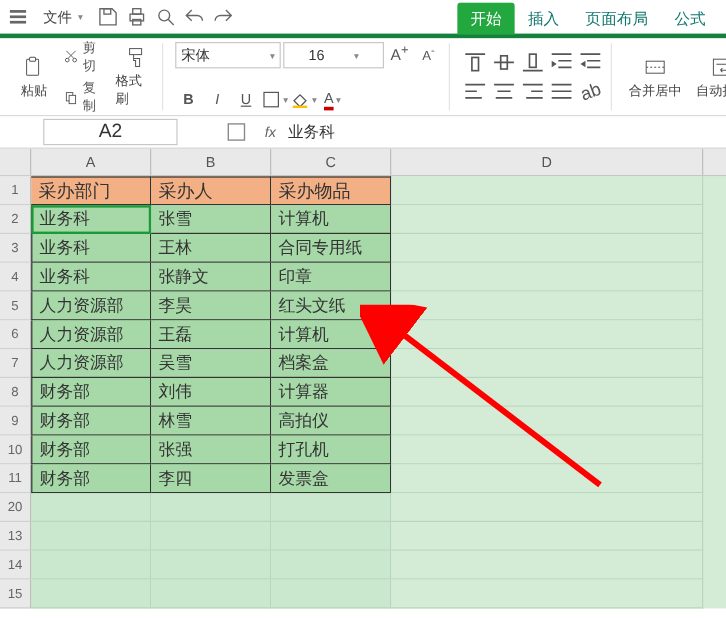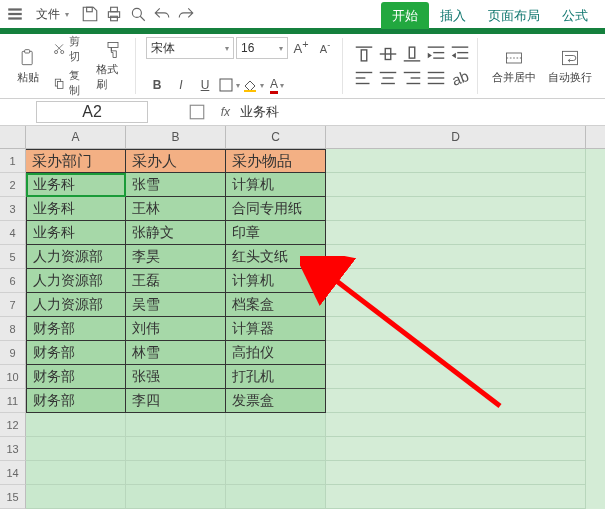--- a/index.html
+++ b/index.html
@@ -1,33 +1,33 @@
 <!DOCTYPE html>
 <html><head>
 <meta charset="utf-8">
 <style>
 html,body{margin:0;padding:0;font-family:"Microsoft YaHei",Arial,sans-serif;font-size:12px;background:#fff;color:#333;width:605px;height:515px;overflow:hidden}
 
-.menubar{display:flex;align-items:center;height:28px;padding:0 6px;background:#fff;border-bottom:6px solid #15803d;gap:6px}
+.menubar{display:flex;align-items:center;height:28px;padding:0 6px;background:#fff;border-bottom:4px solid #15803d;gap:6px}
 .menubar .menu-file{display:flex;align-items:center;gap:3px;font-size:12px;color:#444;padding:0 6px}
 .menubar .ico{width:18px;height:18px;display:flex;align-items:center;justify-content:center;color:#666}
 .tabs{display:flex;margin-left:auto;height:100%;align-items:flex-end}
 .tab{padding:4px 10px;font-size:13px;color:#0f766e;border:1px solid transparent;border-bottom:none;position:relative;top:1px}
 .tab.active{background:#22a83f;color:#fff;border-radius:3px 3px 0 0}
 
 .ribbon{display:flex;align-items:stretch;height:56px;background:#fff;border-bottom:1px solid #d0d0d0;padding:4px 6px;gap:4px}
 .rgroup{display:flex;align-items:center;gap:4px;padding:0 6px;border-right:1px solid #e4e4e4}
 .rgroup:last-child{border-right:none}
 .bigbtn{display:flex;flex-direction:column;align-items:center;justify-content:center;width:36px;gap:2px;font-size:11px;color:#444}
 .bigbtn svg{width:20px;height:20px}
 .stack{display:flex;flex-direction:column;gap:2px}
 .smallbtn{display:flex;align-items:center;gap:4px;font-size:11px;color:#555;padding:1px 4px}
 .smallbtn svg{width:14px;height:14px}
 .fontname{width:78px;height:20px;border:1px solid #c8c8c8;font-size:12px;padding:0 4px;display:flex;align-items:center;justify-content:space-between;background:#fff}
-.fontsize{width:42px;height:20px;border:1px solid #c8c8c8;font-size:12px;padding:0 4px;display:flex;align-items:center;justify-content:space-between;background:#fff}
+.fontsize{width:42px;height:20px;border:1px solid #c8c8c8;font-size:12px;padding:0 20px;display:flex;align-items:center;justify-content:space-between;background:#fff}
 .btnrow{display:flex;gap:2px}
 .iconbtn{width:22px;height:20px;display:flex;align-items:center;justify-content:center;color:#555}
 .caret{font-size:8px;color:#888;margin-left:2px}
 
 .fbar{display:flex;align-items:center;height:26px;border-bottom:1px solid #d0d0d0;background:#fff}
 .namebox{width:110px;height:20px;margin-left:36px;border:1px solid #c8c8c8;display:flex;align-items:center;justify-content:center;font-size:16px;background:#fff}
 .fxzone{display:flex;align-items:center;margin-left:40px;gap:6px}
 .fxzone .fxico{width:18px;height:18px;display:flex;align-items:center;justify-content:flex-end;color:#666}
 .fxinput{margin-left:4px;font-size:13px}
 
@@ -348,21 +348,21 @@
       <div class="rowhdr">10</div>
       <div class="cell datacell colA">财务部</div>
       <div class="cell datacell">张强</div>
       <div class="cell datacell">打孔机</div>
       <div class="cell cellD"></div>
       <div class="rowhdr">11</div>
       <div class="cell datacell colA">财务部</div>
       <div class="cell datacell">李四</div>
       <div class="cell datacell">发票盒</div>
       <div class="cell cellD"></div>
-      <div class="rowhdr">12</div>
+      <div class="rowhdr">20</div>
       <div class="cell "></div>
       <div class="cell "></div>
       <div class="cell "></div>
       <div class="cell cellD"></div>
       <div class="rowhdr">13</div>
       <div class="cell "></div>
       <div class="cell "></div>
       <div class="cell "></div>
       <div class="cell cellD"></div>
       <div class="rowhdr">14</div>

